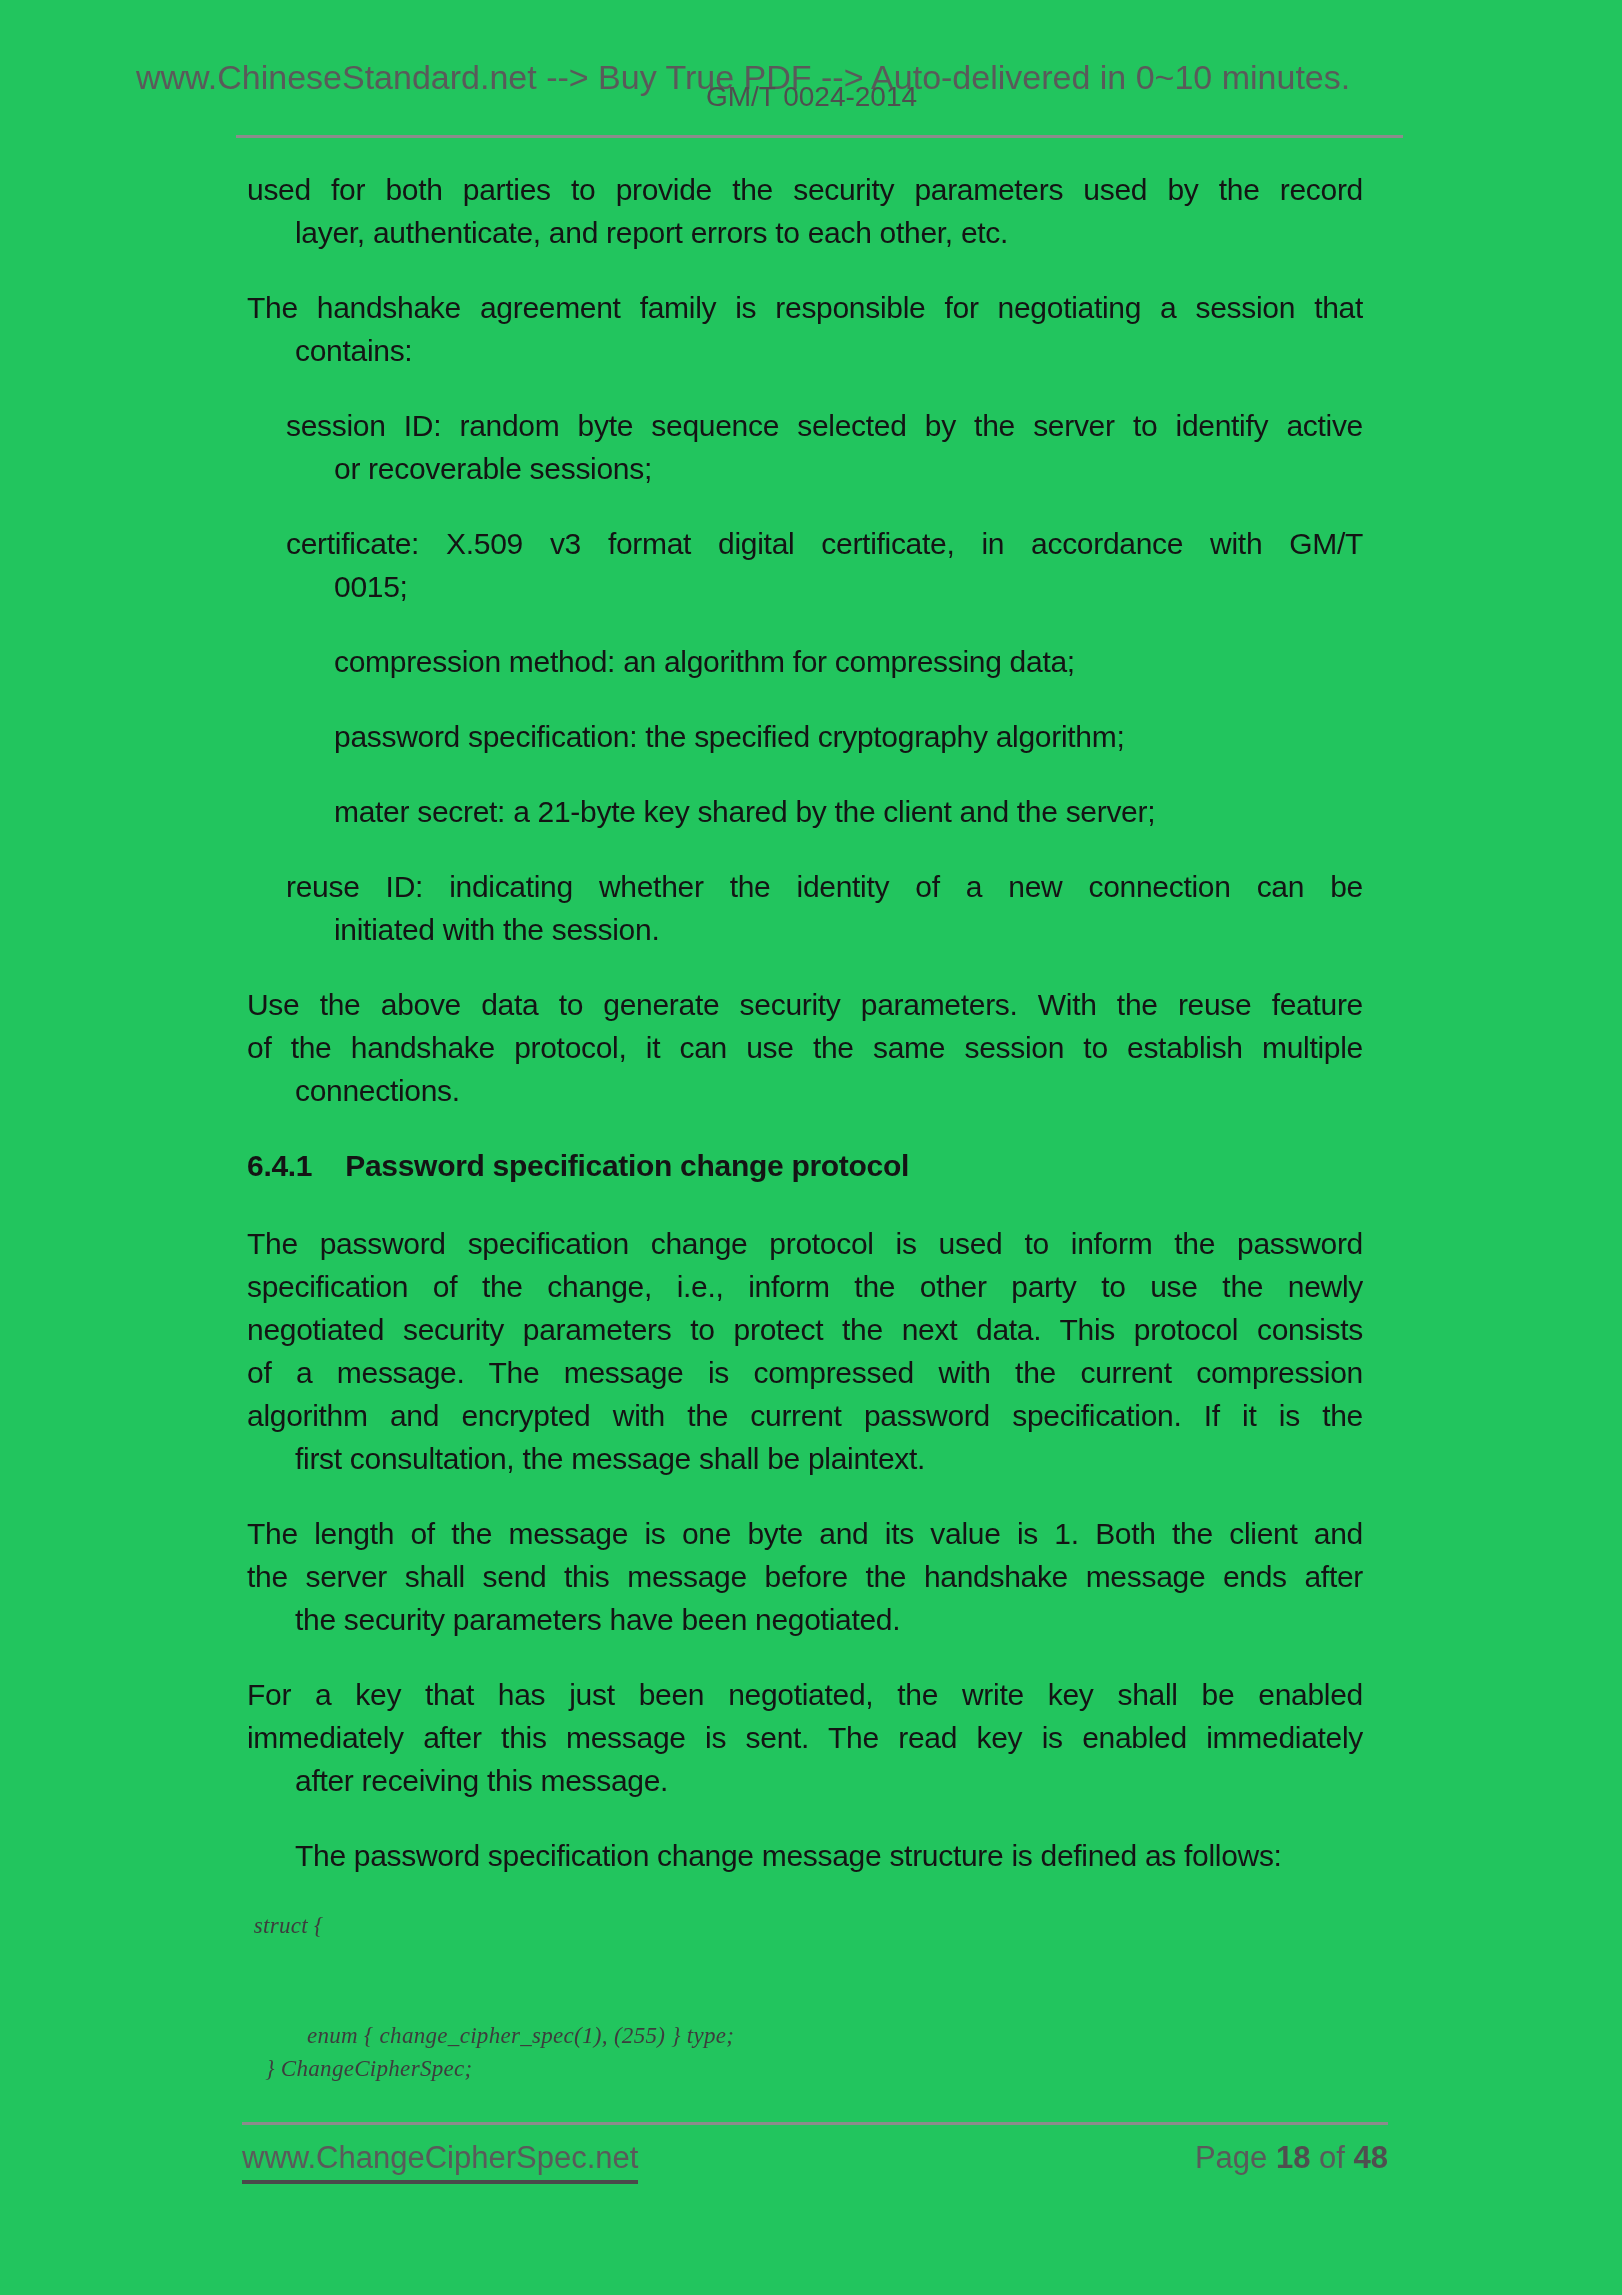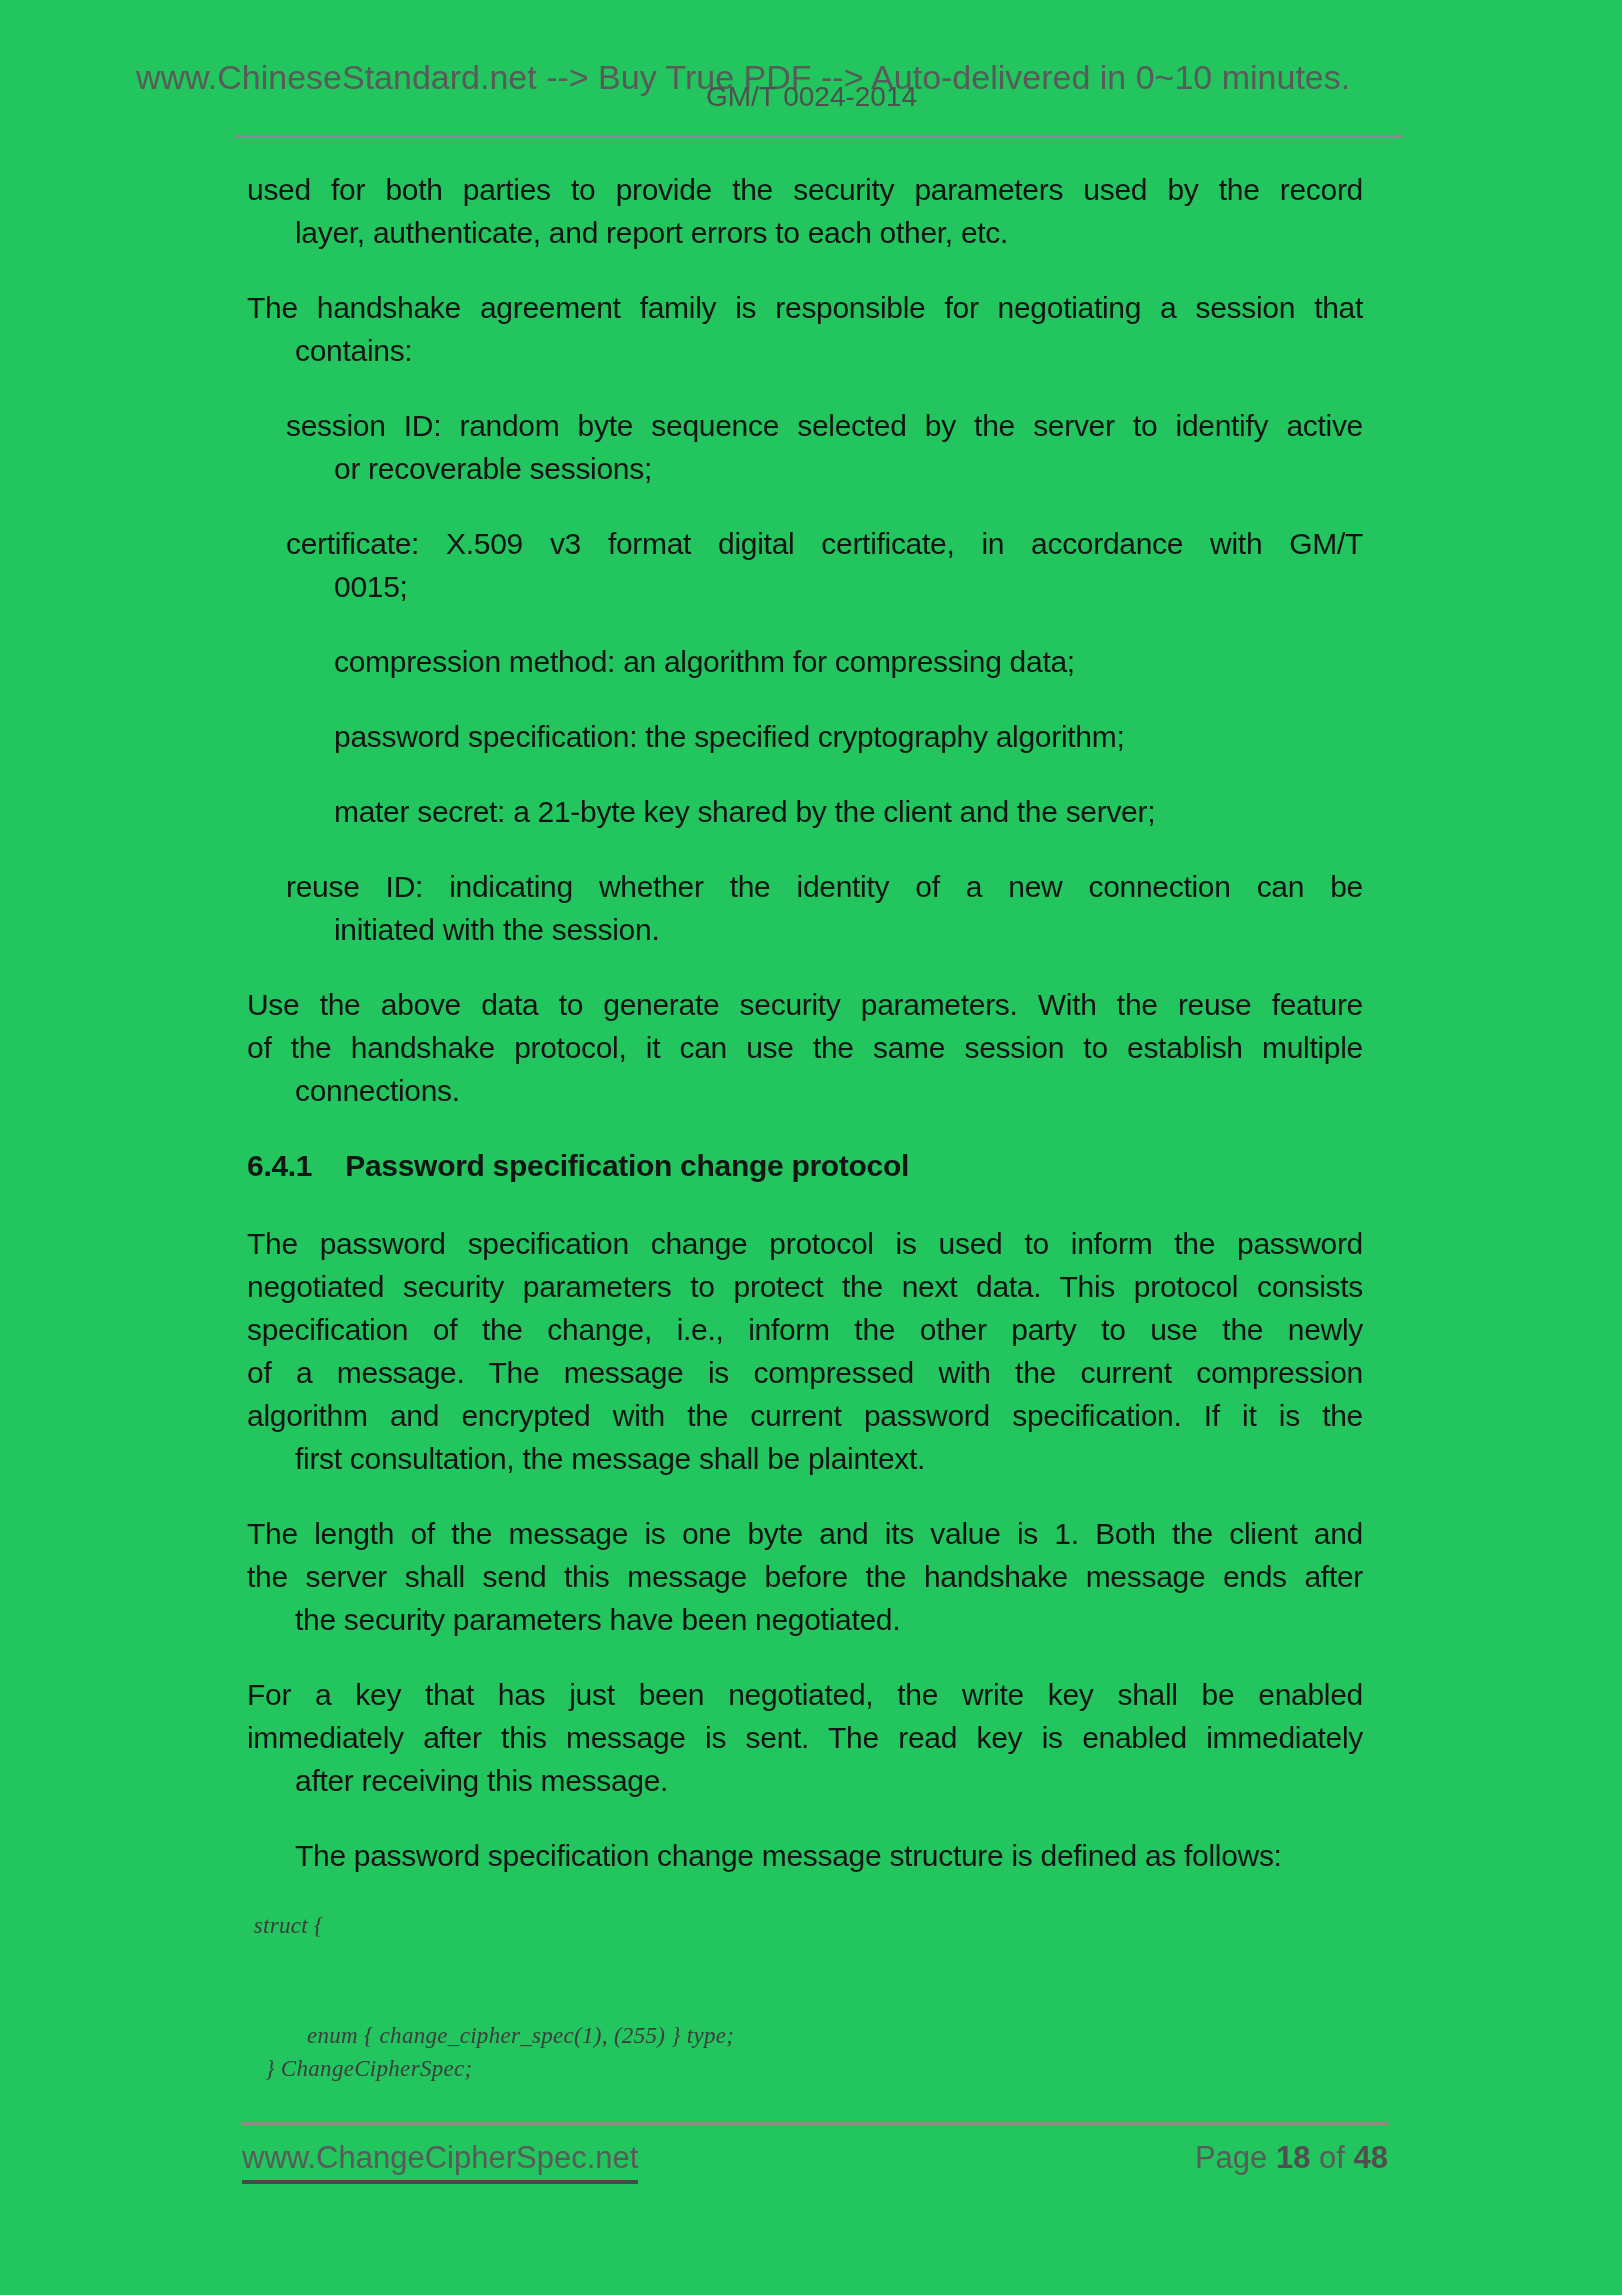--- a/index.html
+++ b/index.html
@@ -92,22 +92,22 @@
         <div class="line last">initiated with the session.</div>
       </div>
       <div class="block paragraph">
         <div class="line">Use the above data to generate security parameters. With the reuse feature</div>
         <div class="line">of the handshake protocol, it can use the same session to establish multiple</div>
         <div class="line last">connections.</div>
       </div>
       <div class="block heading"><span class="h-num">6.4.1</span><span class="h-txt">Password specification change protocol</span></div>
       <div class="block paragraph">
         <div class="line">The password specification change protocol is used to inform the password</div>
+        <div class="line">specification of the change, i.e., inform the other party to use the newly</div>
         <div class="line">negotiated security parameters to protect the next data. This protocol consists</div>
-        <div class="line">specification of the change, i.e., inform the other party to use the newly</div>
         <div class="line">of a message. The message is compressed with the current compression</div>
         <div class="line">algorithm and encrypted with the current password specification. If it is the</div>
         <div class="line last">first consultation, the message shall be plaintext.</div>
       </div>
       <div class="block paragraph">
         <div class="line">The length of the message is one byte and its value is 1. Both the client and</div>
         <div class="line">the server shall send this message before the handshake message ends after</div>
         <div class="line last">the security parameters have been negotiated.</div>
       </div>
       <div class="block paragraph">

